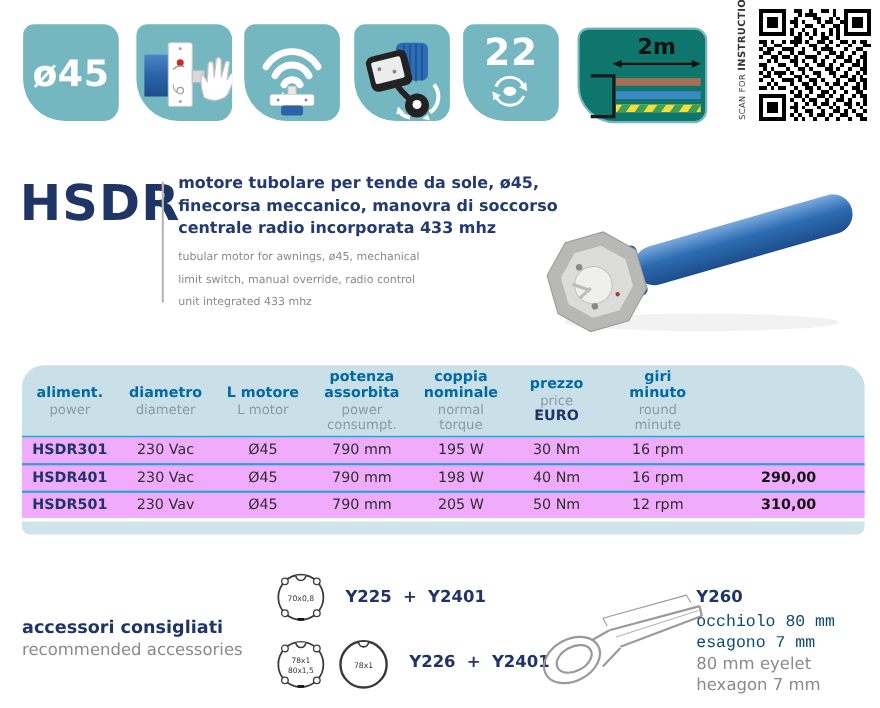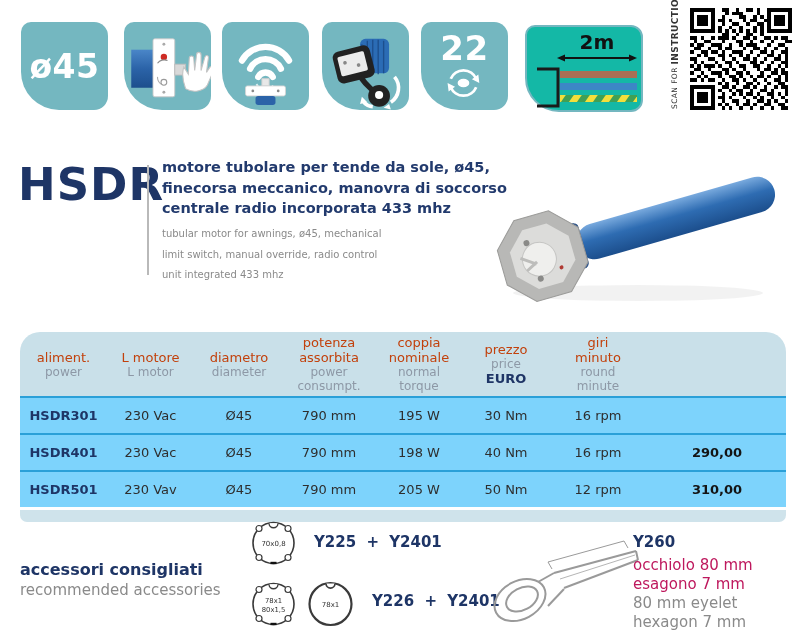--- a/index.html
+++ b/index.html
@@ -7,21 +7,21 @@
         font-family:"DejaVu Sans","Liberation Sans",sans-serif;}
 
   
   .badge{position:absolute;top:22px;width:87px;height:88px;background:#74b7c0;
          border-radius:10px 14px 14px 38px;display:flex;align-items:center;justify-content:center;}
   .badge-text{color:#fff;font-weight:bold;font-size:33px;letter-spacing:.5px;}
   .badge svg{display:block;}
   .badge-turns-inner{display:flex;flex-direction:column;align-items:center;line-height:1;}
   .badge-turns-inner .badge-text{font-size:34px;}
 
-  .cable-card{position:absolute;left:525px;top:25px;width:118px;height:87px;background:#14b8a6;
+  .cable-card{position:absolute;left:525px;top:25px;width:118px;height:87px;background:#0f766e;
               border:2.5px solid #74b7c0;border-radius:10px 12px 12px 34px;box-sizing:border-box;}
 
   .scan-col{position:absolute;left:664px;top:8px;height:104px;width:22px;display:flex;
             flex-direction:column;align-items:center;justify-content:flex-end;gap:3px;}
   .scan-text{writing-mode:vertical-rl;transform:rotate(180deg);font-size:7.5px;color:#333;
              letter-spacing:.4px;white-space:nowrap;}
   .scan-bold{font-weight:bold;font-size:9px;}
   .qr{position:absolute;left:690px;top:8px;width:102px;height:102px;}
 
   
@@ -32,38 +32,38 @@
   .desc-en{position:absolute;left:162px;top:224px;width:345px;font-size:10px;color:#8a8a8a;
            line-height:20.5px;white-space:pre-line;}
   .motor-img{position:absolute;left:488px;top:133px;width:307px;height:177px;}
 
   
   .ptable{position:absolute;left:20px;top:332px;width:766px;}
   .thead{display:grid;grid-template-columns:87px 87px 90px 90px 90px 84px 100px 1fr;
          background:#c9e0e9;border-radius:20px 20px 0 0;border-bottom:2px solid #2aa0d8;
          height:64px;align-items:center;}
   .th{text-align:center;}
-  .th-it{font-weight:normal;color:#c2410c;font-size:13px;line-height:15px;white-space:pre-line;}
+  .th-it{font-weight:bold;color:#0369a1;font-size:13px;line-height:15px;white-space:pre-line;}
   .th-sub{color:#8d98a6;font-size:12px;line-height:14px;white-space:pre-line;}
   .th-euro{font-weight:bold;color:#1e3566;font-size:13px;line-height:15px;}
   .trow{display:grid;grid-template-columns:87px 87px 90px 90px 90px 84px 100px 1fr;
-        height:35px;align-items:center;background:#7dd3fc;}
+        height:23px;align-items:center;background:#f0abfc;}
   .trow + .trow{border-top:2px solid #2aa0d8;}
   .td{text-align:center;font-size:13px;color:#2e2e2e;}
   .td-code{font-weight:bold;color:#1e3566;}
   .td-price{font-weight:bold;color:#141414;}
   .tfoot-strip{height:12px;background:#cfe3eb;border-radius:0 0 7px 7px;margin-top:3px;}
 
   
   .acc-title{position:absolute;left:20px;top:560px;font-size:16px;font-weight:bold;color:#1e3566;text-align:right;}
   .acc-sub{position:absolute;left:20px;top:581px;font-size:15px;color:#8a8a8a;}
   .adapter{position:absolute;}
   .kit-label{position:absolute;font-size:15px;font-weight:bold;color:#1e3566;word-spacing:5px;}
   .y260{position:absolute;left:633px;top:533px;font-size:15px;font-weight:bold;color:#1e3566;}
-  .eyelet-it{position:absolute;left:633px;top:556px;font-size:15px;color:#be185d;line-height:19px;white-space:pre-line;}
+  .eyelet-it{position:absolute;left:633px;top:556px;font-size:15px;color:#0c4a6e;line-height:19px;white-space:pre-line;font-family:Liberation Mono, monospace;}
   .eyelet-en{position:absolute;left:633px;top:594px;font-size:15px;color:#8a8a8a;line-height:19px;white-space:pre-line;}
 </style>
 </head>
 <body>
 
 <div class="page">
 
   <div class="badge" style="left:21px">
     <span class="badge-text">ø45</span>
   </div>
@@ -217,26 +217,26 @@
     </g>
   </svg>
 
   <div class="ptable">
     <div class="thead">
       <div class="th">
           <div class="th-it">aliment.</div>
           <div class="th-sub">power</div>
         </div>
       <div class="th">
+          <div class="th-it">diametro</div>
+          <div class="th-sub">diameter</div>
+        </div>
+      <div class="th">
           <div class="th-it">L motore</div>
           <div class="th-sub">L motor</div>
-        </div>
-      <div class="th">
-          <div class="th-it">diametro</div>
-          <div class="th-sub">diameter</div>
         </div>
       <div class="th">
           <div class="th-it">potenza
 assorbita</div>
           <div class="th-sub">power
 consumpt.</div>
         </div>
       <div class="th">
           <div class="th-it">coppia
 nominale</div>

